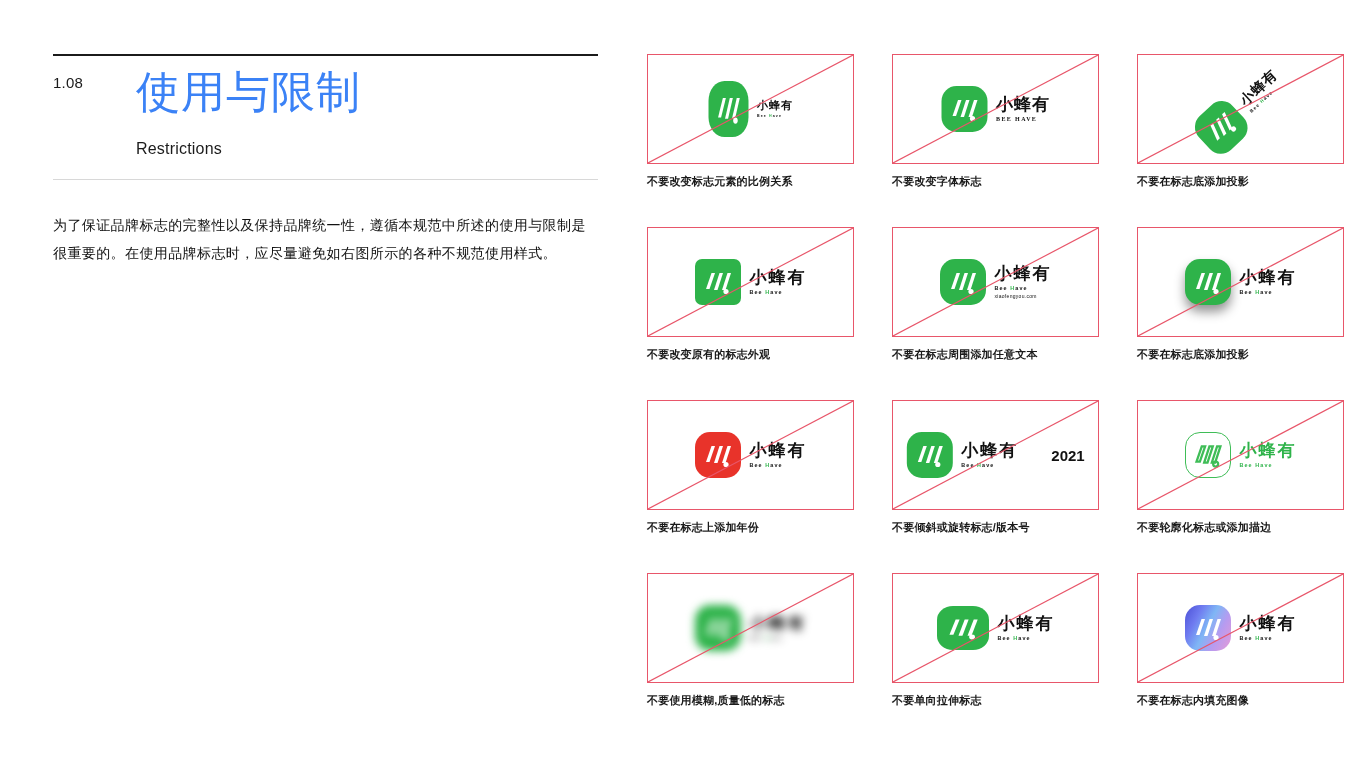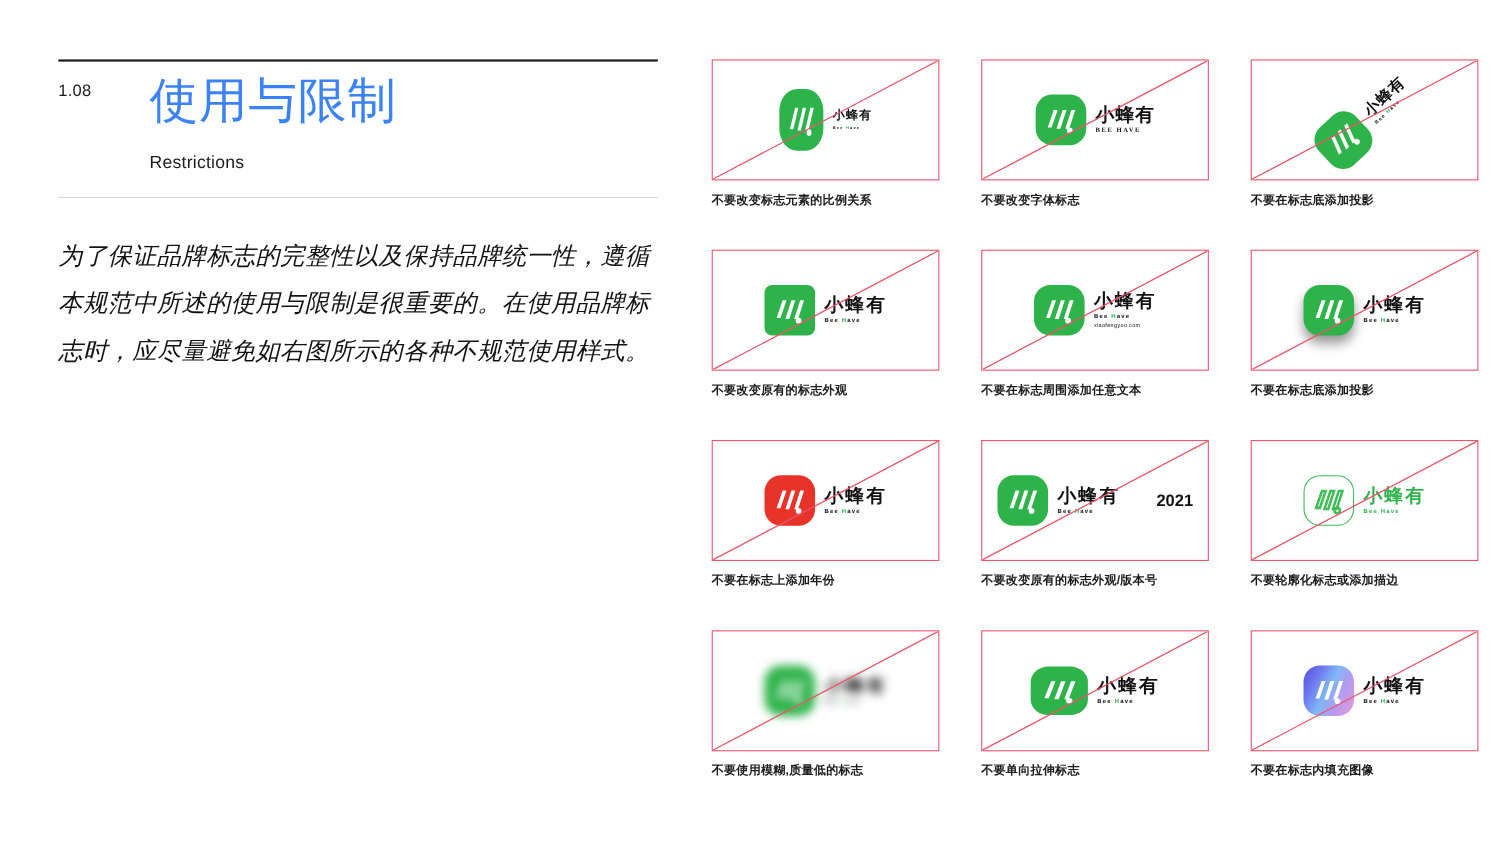--- a/index.html
+++ b/index.html
@@ -48,26 +48,25 @@
     margin-top: 24px;
     letter-spacing: .2px;
   }
   .rule-bottom {
     width: 545px; height: 1px;
     background: #d8d8d8;
     margin-top: 21px;
   }
   .body-copy {
     margin-top: 32px;
-    font-size: 22px;
+    font-size: 14px;
     line-height: 1.95;
     color: #121212;
     letter-spacing: .4px;
     width: 545px;
-    font-style: italic;
   }
 
   
   .grid {
     position: absolute;
     left: 647px; top: 54px;
     display: grid;
     grid-template-columns: repeat(3, 207px);
     grid-template-rows: repeat(4, auto);
     column-gap: 18px;
@@ -404,21 +403,21 @@
           <div class="wordblock">
             <div class="word-cn">小蜂有</div>
             <div class="word-en"><span>Bee </span><span class="hl">H</span><span>ave</span></div>
           </div>
           <div class="year-tag">2021</div>
         </div>
         <svg class="slash" viewBox="0 0 207 110" preserveAspectRatio="none">
             <line x1="0" y1="110" x2="207" y2="0" stroke="#e8566a" stroke-width="1.2"></line>
           </svg>
       </div>
-      <div class="caption">不要改变原有的标志外观/版本号</div>
+      <div class="caption">不要倾斜或旋转标志/版本号</div>
     </div>
 
     <div class="cell">
       <div class="frame">
         <div class="lockup v-outline">
           <div class="mark">
             <svg viewBox="0 0 46 46">
                 <g class="w-outline">
               <path d="M11 30 L16.5 14 L20 14 L14.5 30 Z"></path>
               <path d="M19 31 L24.5 14 L28 14 L22.5 31 Z"></path>

